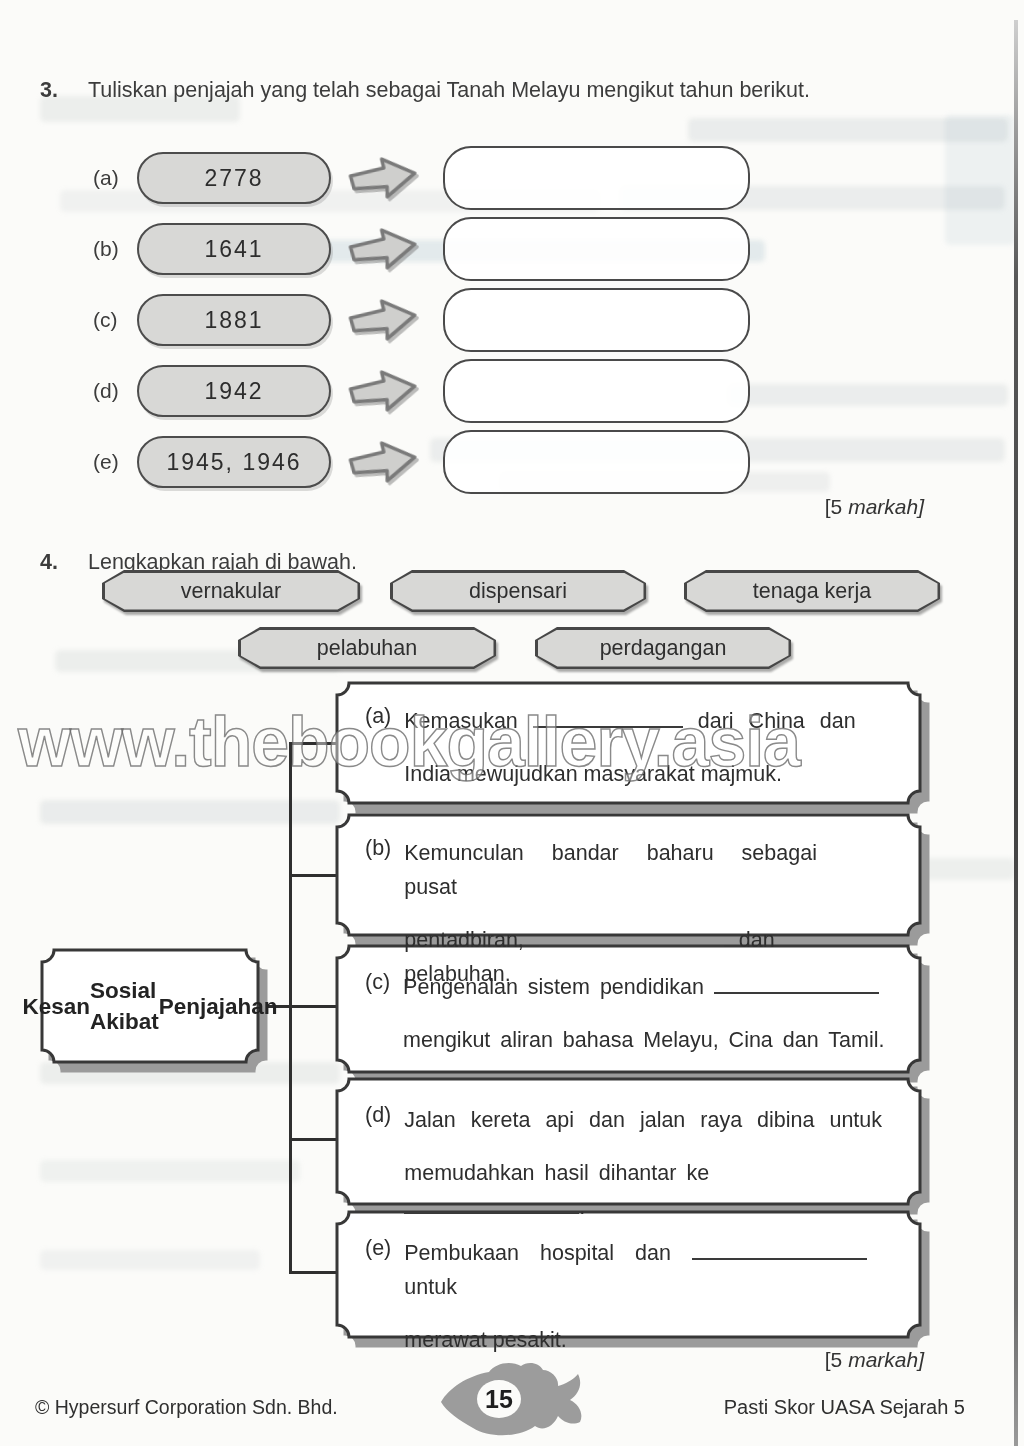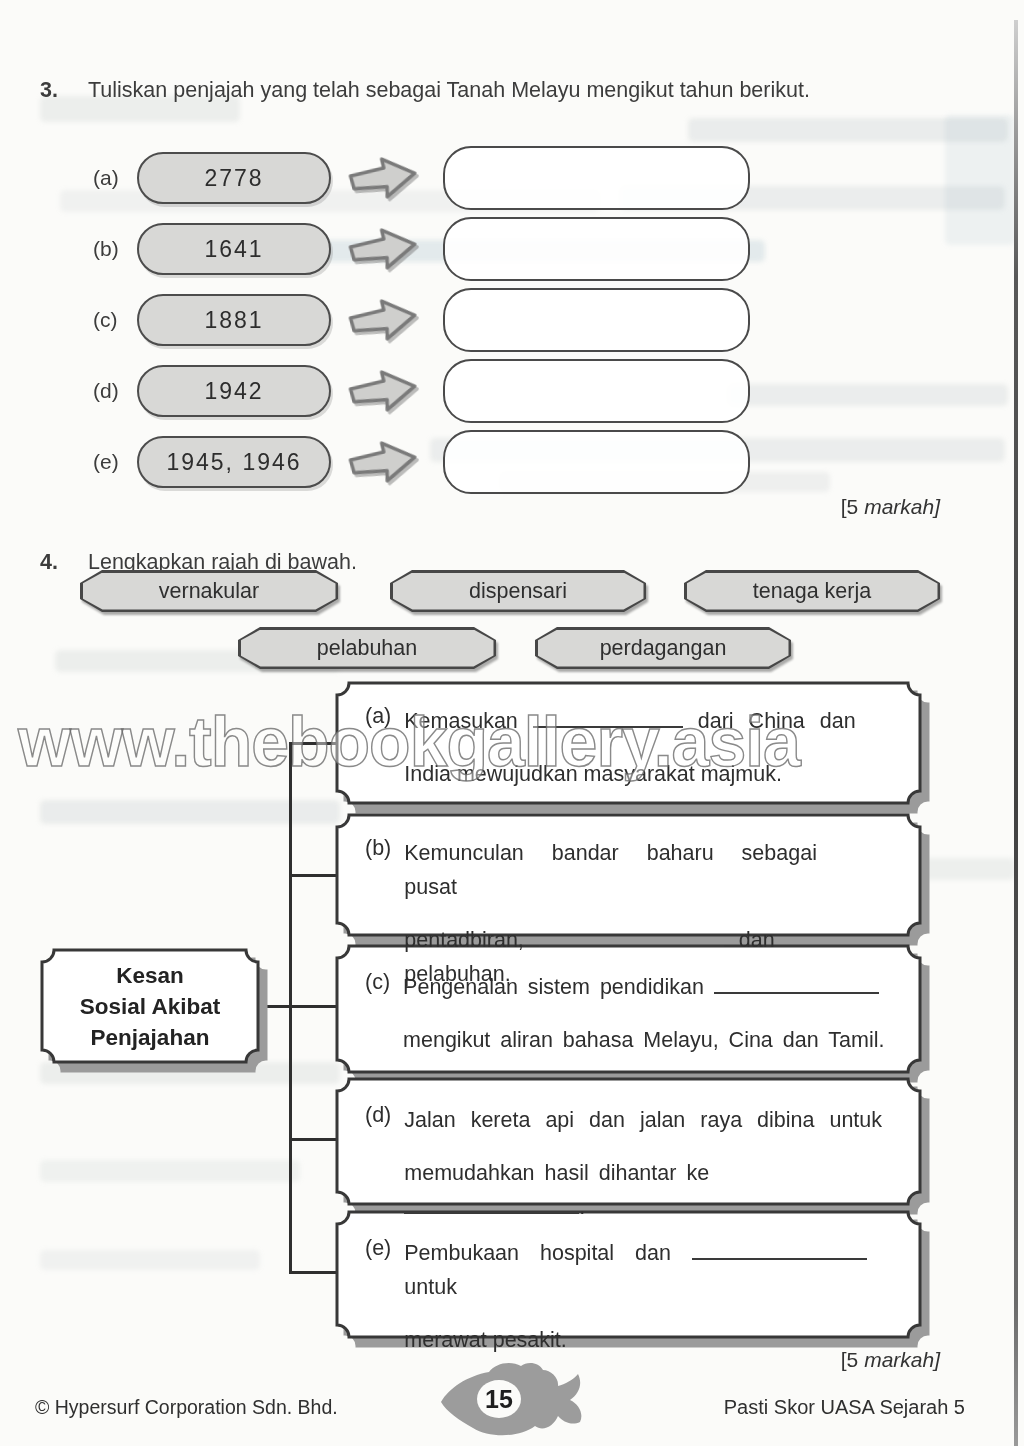--- a/index.html
+++ b/index.html
@@ -30,41 +30,41 @@
     width:190px;height:48px;border:2px solid #4c4c4c;border-radius:26px;
     background:#d8d8d6;display:flex;align-items:center;justify-content:center;
     font-size:23px;letter-spacing:2px;color:#2d2d2d;
     box-shadow:2px 3px 0 rgba(120,120,120,0.25);
   }
   .arrow-wrap{margin-left:16px;width:76px;display:flex;align-items:center;}
   .ansbox{
     margin-left:20px;width:303px;height:60px;border:2px solid #4a4a4a;border-radius:28px;
     background:rgba(255,255,255,0.9);
   }
-  .marks{position:absolute;right:84px;font-size:21px;color:#333;}
+  .marks{position:absolute;right:100px;font-size:21px;color:#333;}
   .marks .it{font-style:italic;}
   
   .octa-shadow{position:absolute;filter:drop-shadow(2px 3px 1px rgba(70,70,70,0.45));}
   .octa{position:absolute;inset:0;background:#474747;
     clip-path:polygon(22px 0,calc(100% - 22px) 0,100% 13px,100% calc(100% - 13px),calc(100% - 22px) 100%,22px 100%,0 calc(100% - 13px),0 13px);}
   .octa-in{position:absolute;inset:2.5px;background:#d8d8d6;
     clip-path:polygon(20px 0,calc(100% - 20px) 0,100% 11px,100% calc(100% - 11px),calc(100% - 20px) 100%,20px 100%,0 calc(100% - 11px),0 11px);
     display:flex;align-items:center;justify-content:center;font-size:21.5px;color:#2f2f2f;}
   
   .plaque{position:absolute;}
   .plaque svg{position:absolute;left:0;top:0;overflow:visible;
     filter:drop-shadow(8px 9px 0 #9b9b9b);}
   .plaque svg path{fill:#ffffff;stroke:#383838;stroke-width:3;}
   .plaque-text{position:absolute;inset:0;padding:21px 26px 0 28px;display:flex;gap:13px;
     font-size:21.5px;color:#2e2e2e;z-index:2;}
   .lines{flex:1;}
   .line{line-height:34px;margin-bottom:19px;}
   .blank{display:inline-block;border-bottom:2.2px solid #3a3a3a;height:0.8em;}
   .ws1{word-spacing:4px}.ws2{word-spacing:9px}.ws3{word-spacing:15px}.ws4{word-spacing:22px}
-  .kesan-text{position:absolute;inset:0;display:flex;flex-direction:column;align-items:center;
+  .kesan-text{position:absolute;inset:0;display:flex;align-items:center;
     justify-content:center;font-weight:bold;font-size:22.5px;line-height:31px;color:#232323;z-index:2;border-radius:17px;}
   .conn{position:absolute;background:#2f2f2f;}
   
   .footer-text{position:absolute;font-size:19.5px;color:#2f2f2f;}
 </style>
 </head>
 <body>
 
 <div class="page">
 
@@ -150,21 +150,21 @@
     </div>
     <div class="ansbox"></div>
   </div>
 
   <div class="marks" style="top:495px;"><span>[5 </span><span class="it">markah]</span></div>
 
   <div class="qhead" style="top:550px;">
     <span class="qnum">4.</span><span>Lengkapkan rajah di bawah.</span>
   </div>
 
-  <div class="octa-shadow" style="left:80px;top:570px;width:258px;height:42px;">
+  <div class="octa-shadow" style="left:102px;top:570px;width:258px;height:42px;">
     <div class="octa">
         <div class="octa-in">
           <span>vernakular</span>
         </div>
       </div>
   </div>
   <div class="octa-shadow" style="left:390px;top:570px;width:256px;height:42px;">
     <div class="octa">
         <div class="octa-in">
           <span>dispensari</span>

